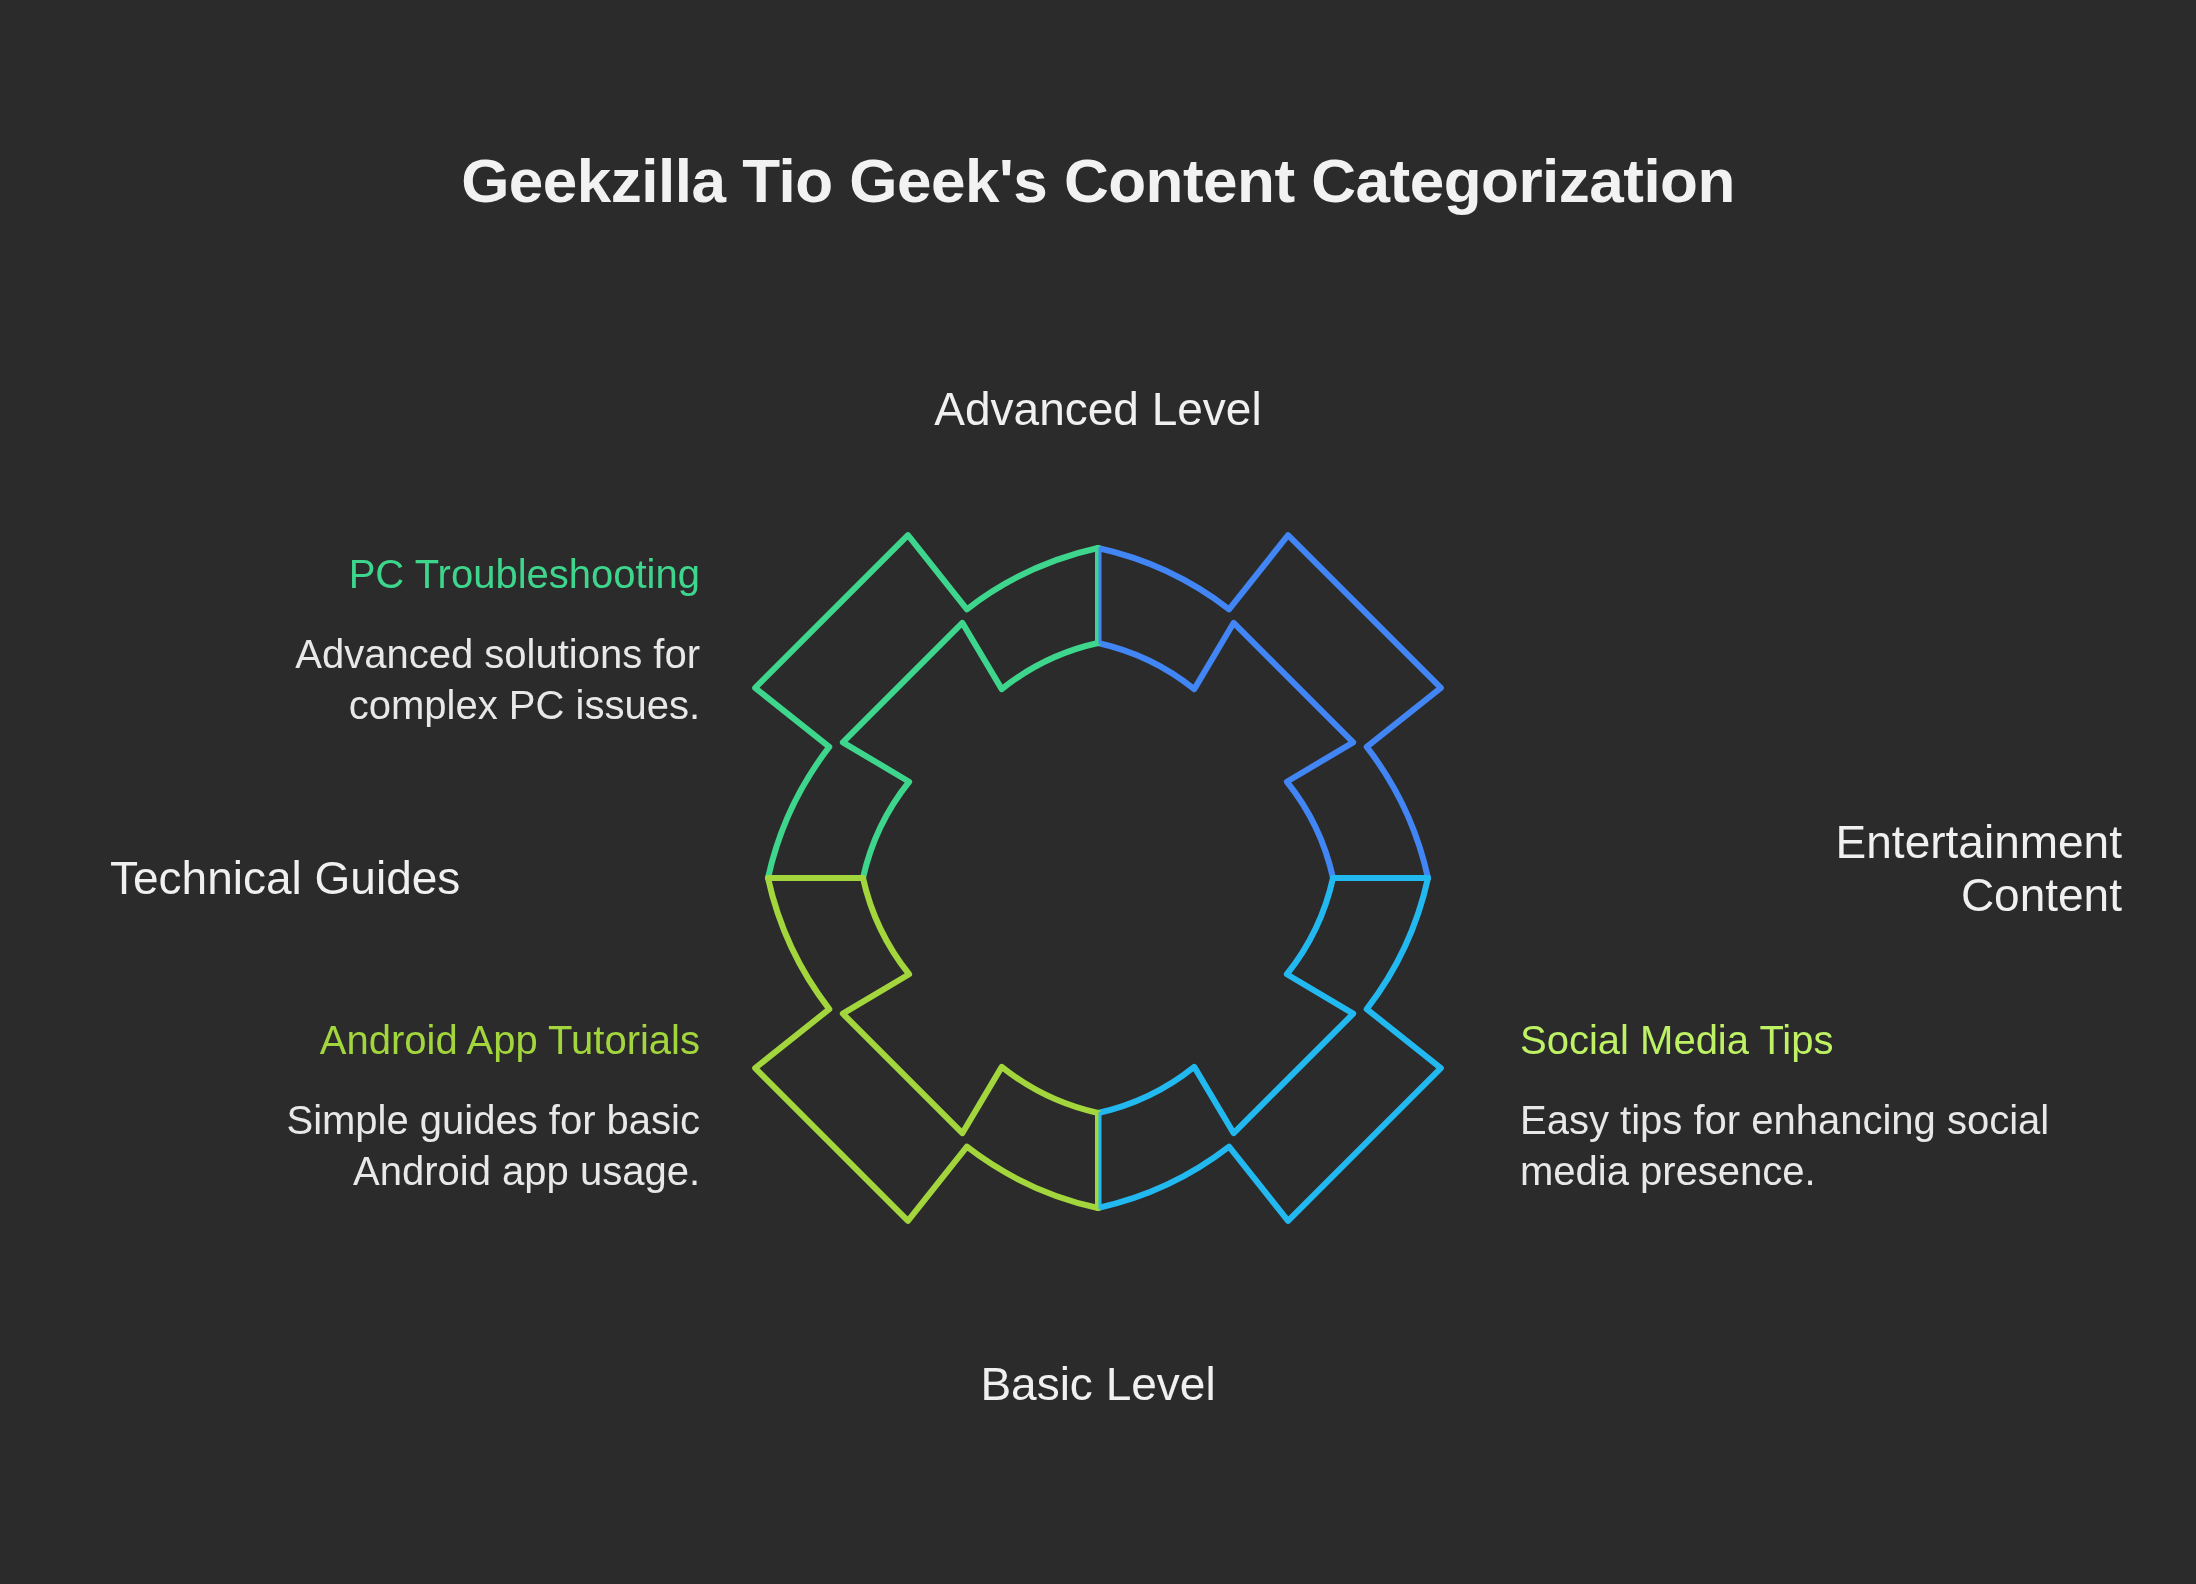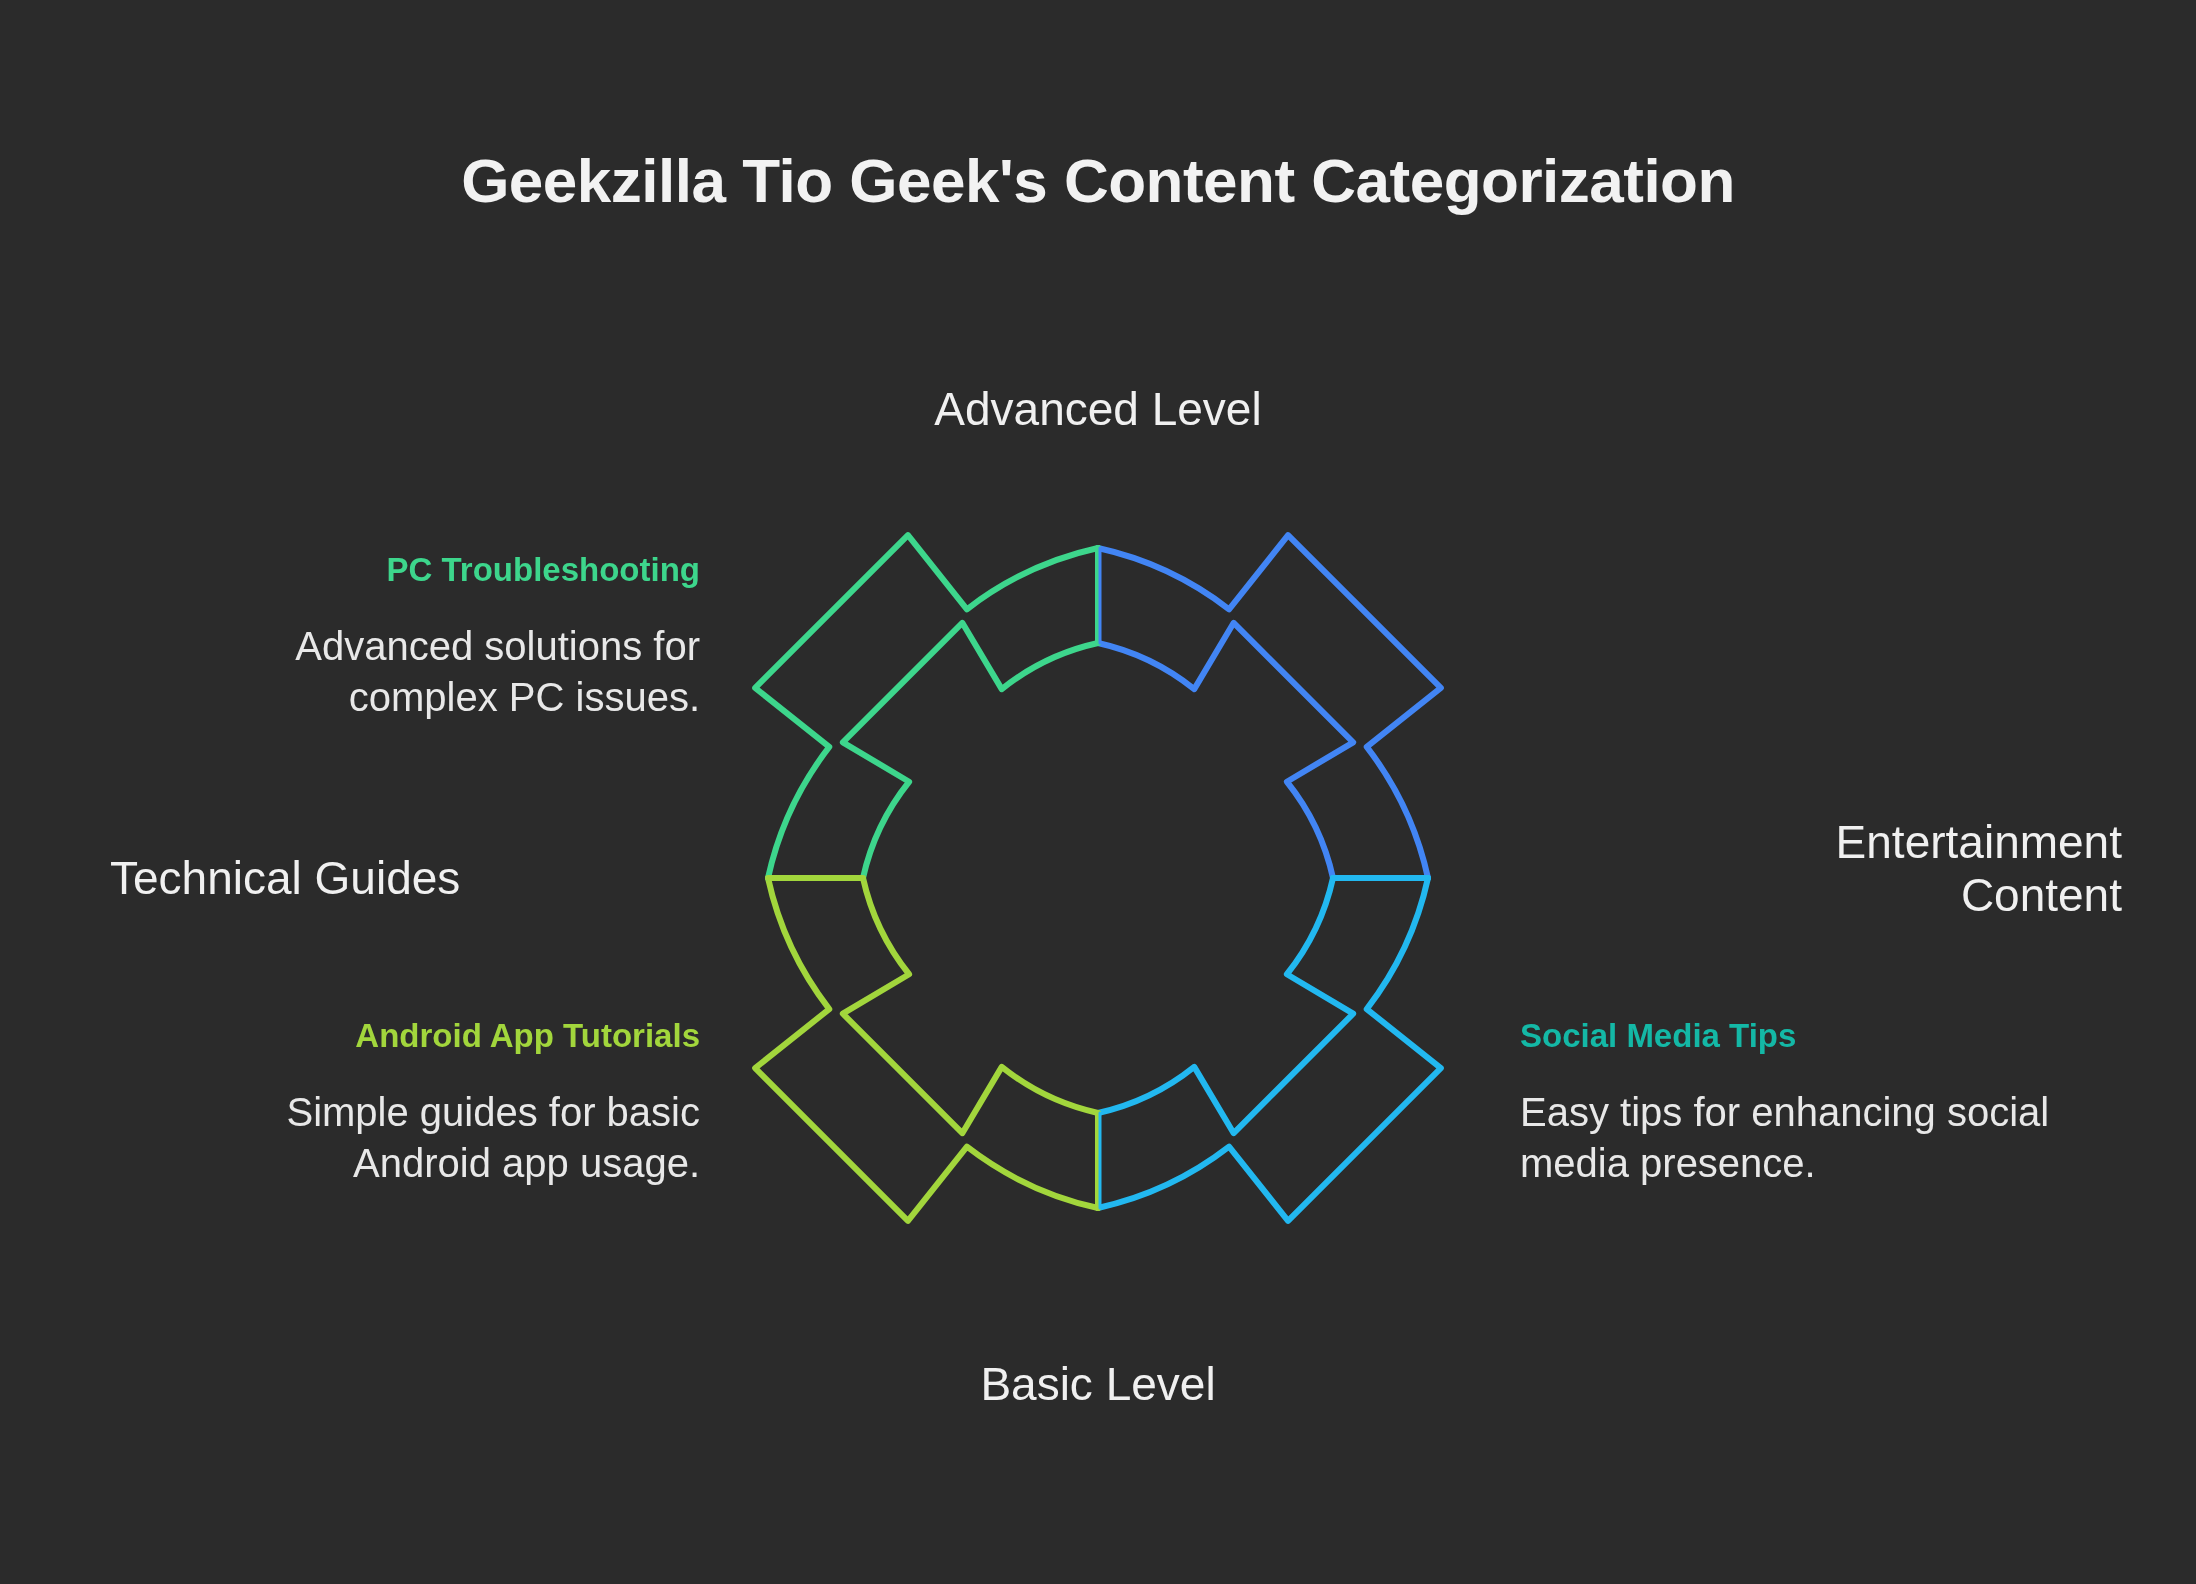--- a/index.html
+++ b/index.html
@@ -67,22 +67,22 @@
   }
 
   .item {
     position: absolute;
     width: 560px;
   }
   .item.left  { left: 140px;  text-align: right; }
   .item.right { left: 1520px; text-align: left; }
 
   .item-title {
-    font-size: 33px;
-    font-weight: 700;
+    font-size: 40px;
+    font-weight: 400;
     margin: 0 0 33px 0;
     line-height: 1.1;
   }
   .item-desc {
     font-size: 40px;
     color: #e8e8e8;
     line-height: 1.27;
     margin: 0;
     font-weight: 400;
   }
@@ -122,21 +122,21 @@
     <p class="item-desc">Advanced solutions for complex PC issues.</p>
   </div>
 
 
   <div class="item left" id="item-and">
     <p class="item-title" style="color: rgb(162, 214, 60);">Android App Tutorials</p>
     <p class="item-desc">Simple guides for basic Android app usage.</p>
   </div>
 
   <div class="item right" id="item-soc">
-    <p class="item-title" style="color: #14b8a6;">Social Media Tips</p>
+    <p class="item-title" style="color: #bef264;">Social Media Tips</p>
     <p class="item-desc">Easy tips for enhancing social media presence.</p>
   </div>
 
   <svg id="diagram" viewBox="0 0 726 726">
     <g id="gear-ring-group" fill="none" stroke-width="6" stroke-linecap="round" stroke-linejoin="round">
         <path d="M 363 33 A 330 330 0 0 1 494.07 94.26 L 553.05 20.15 L 705.85 172.95 L 631.74 231.93 A 330 330 0 0 1 693 363" stroke="#4285F4" stroke-width="6" fill="none" stroke-linecap="round" stroke-linejoin="round"></path>
         <path d="M 693 363 A 330 330 0 0 1 631.74 494.07 L 705.85 553.05 L 553.05 705.85 L 494.07 631.74 A 330 330 0 0 1 363 693" stroke="#22B8F0" stroke-width="6" fill="none" stroke-linecap="round" stroke-linejoin="round"></path>
         <path d="M 363 693 A 330 330 0 0 1 231.93 631.74 L 172.95 705.85 L 20.15 553.05 L 94.26 494.07 A 330 330 0 0 1 33 363" stroke="#A2D63C" stroke-width="6" fill="none" stroke-linecap="round" stroke-linejoin="round"></path>
         <path d="M 33 363 A 330 330 0 0 1 94.26 231.93 L 20.15 172.95 L 172.95 20.15 L 231.93 94.26 A 330 330 0 0 1 363 33" stroke="#3DD68C" stroke-width="6" fill="none" stroke-linecap="round" stroke-linejoin="round"></path>
         <path d="M 363 128 A 235 235 0 0 1 459.25 174.11 L 498.68 107.83 L 618.17 227.32 L 551.89 266.75 A 235 235 0 0 1 598 363" stroke="#4285F4" stroke-width="6" fill="none" stroke-linecap="round" stroke-linejoin="round"></path>

